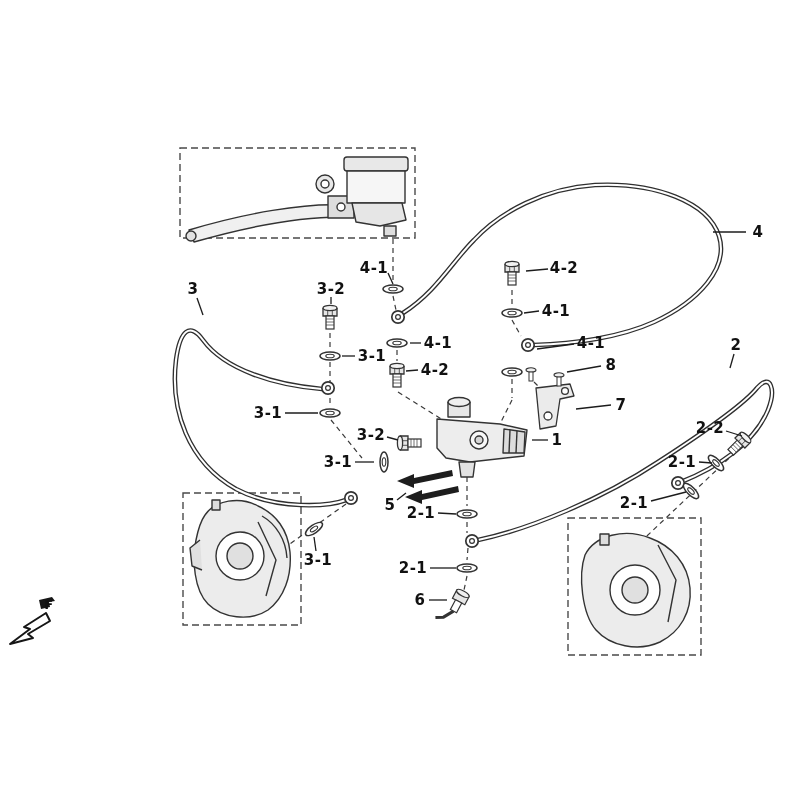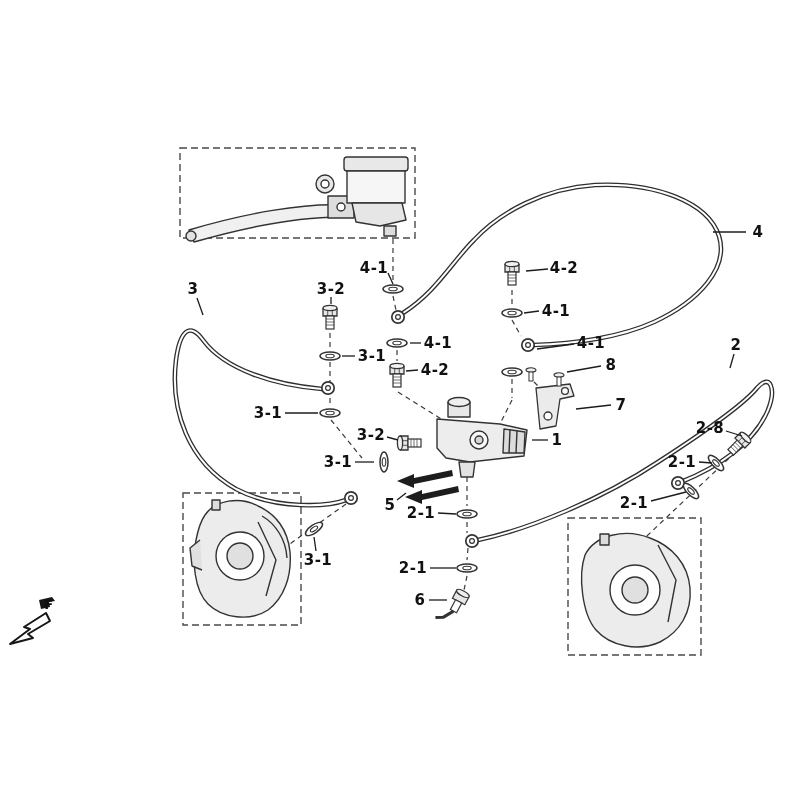--- a/index.html
+++ b/index.html
@@ -223,21 +223,21 @@
       <div class="callout" style="left: 331px; top: 289px;">3-2</div>
       <div class="callout" style="left: 556px; top: 311px;">4-1</div>
       <div class="callout" style="left: 438px; top: 343px;">4-1</div>
       <div class="callout" style="left: 591px; top: 343px;">4-1</div>
       <div class="callout" style="left: 736px; top: 345px;">2</div>
       <div class="callout" style="left: 372px; top: 356px;">3-1</div>
       <div class="callout" style="left: 611px; top: 365px;">8</div>
       <div class="callout" style="left: 435px; top: 370px;">4-2</div>
       <div class="callout" style="left: 621px; top: 405px;">7</div>
       <div class="callout" style="left: 268px; top: 413px;">3-1</div>
-      <div class="callout" style="left: 710px; top: 428px;">2-8</div>
+      <div class="callout" style="left: 710px; top: 428px;">2-2</div>
       <div class="callout" style="left: 371px; top: 435px;">3-2</div>
       <div class="callout" style="left: 557px; top: 440px;">1</div>
       <div class="callout" style="left: 682px; top: 462px;">2-1</div>
       <div class="callout" style="left: 338px; top: 462px;">3-1</div>
       <div class="callout" style="left: 390px; top: 505px;">5</div>
       <div class="callout" style="left: 634px; top: 503px;">2-1</div>
       <div class="callout" style="left: 421px; top: 513px;">2-1</div>
       <div class="callout" style="left: 318px; top: 560px;">3-1</div>
       <div class="callout" style="left: 413px; top: 568px;">2-1</div>
       <div class="callout" style="left: 420px; top: 600px;">6</div>

